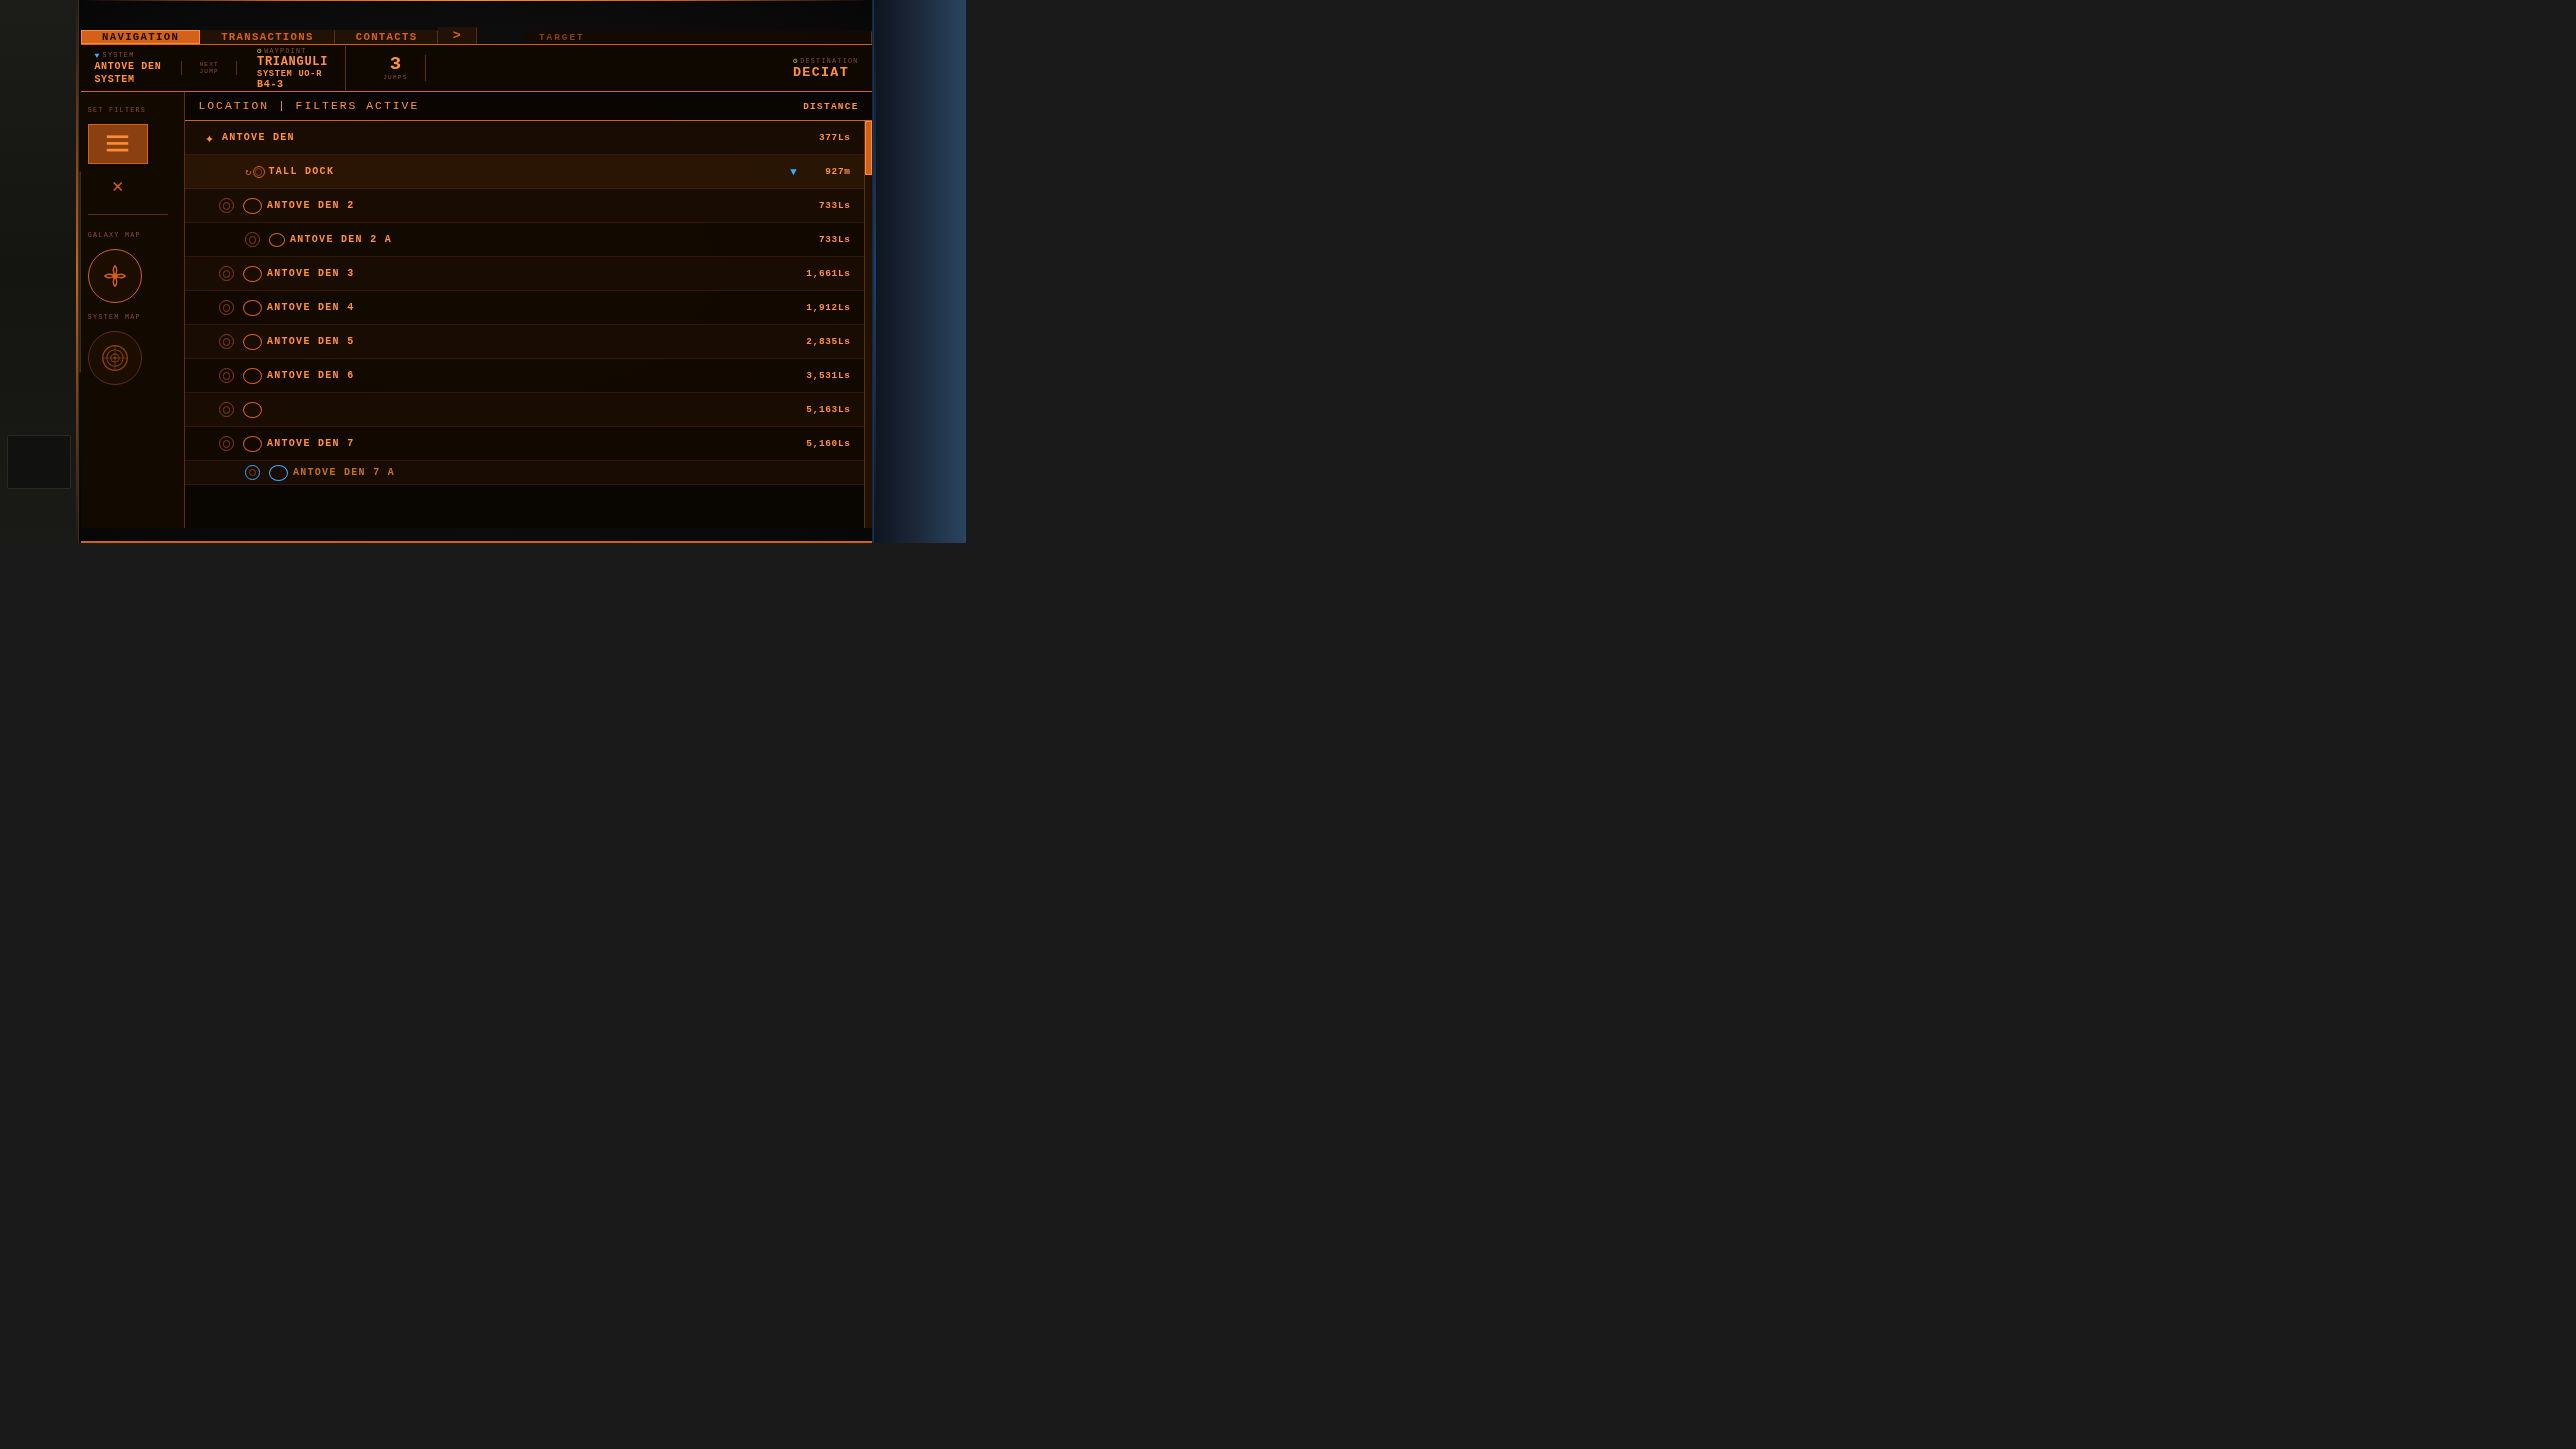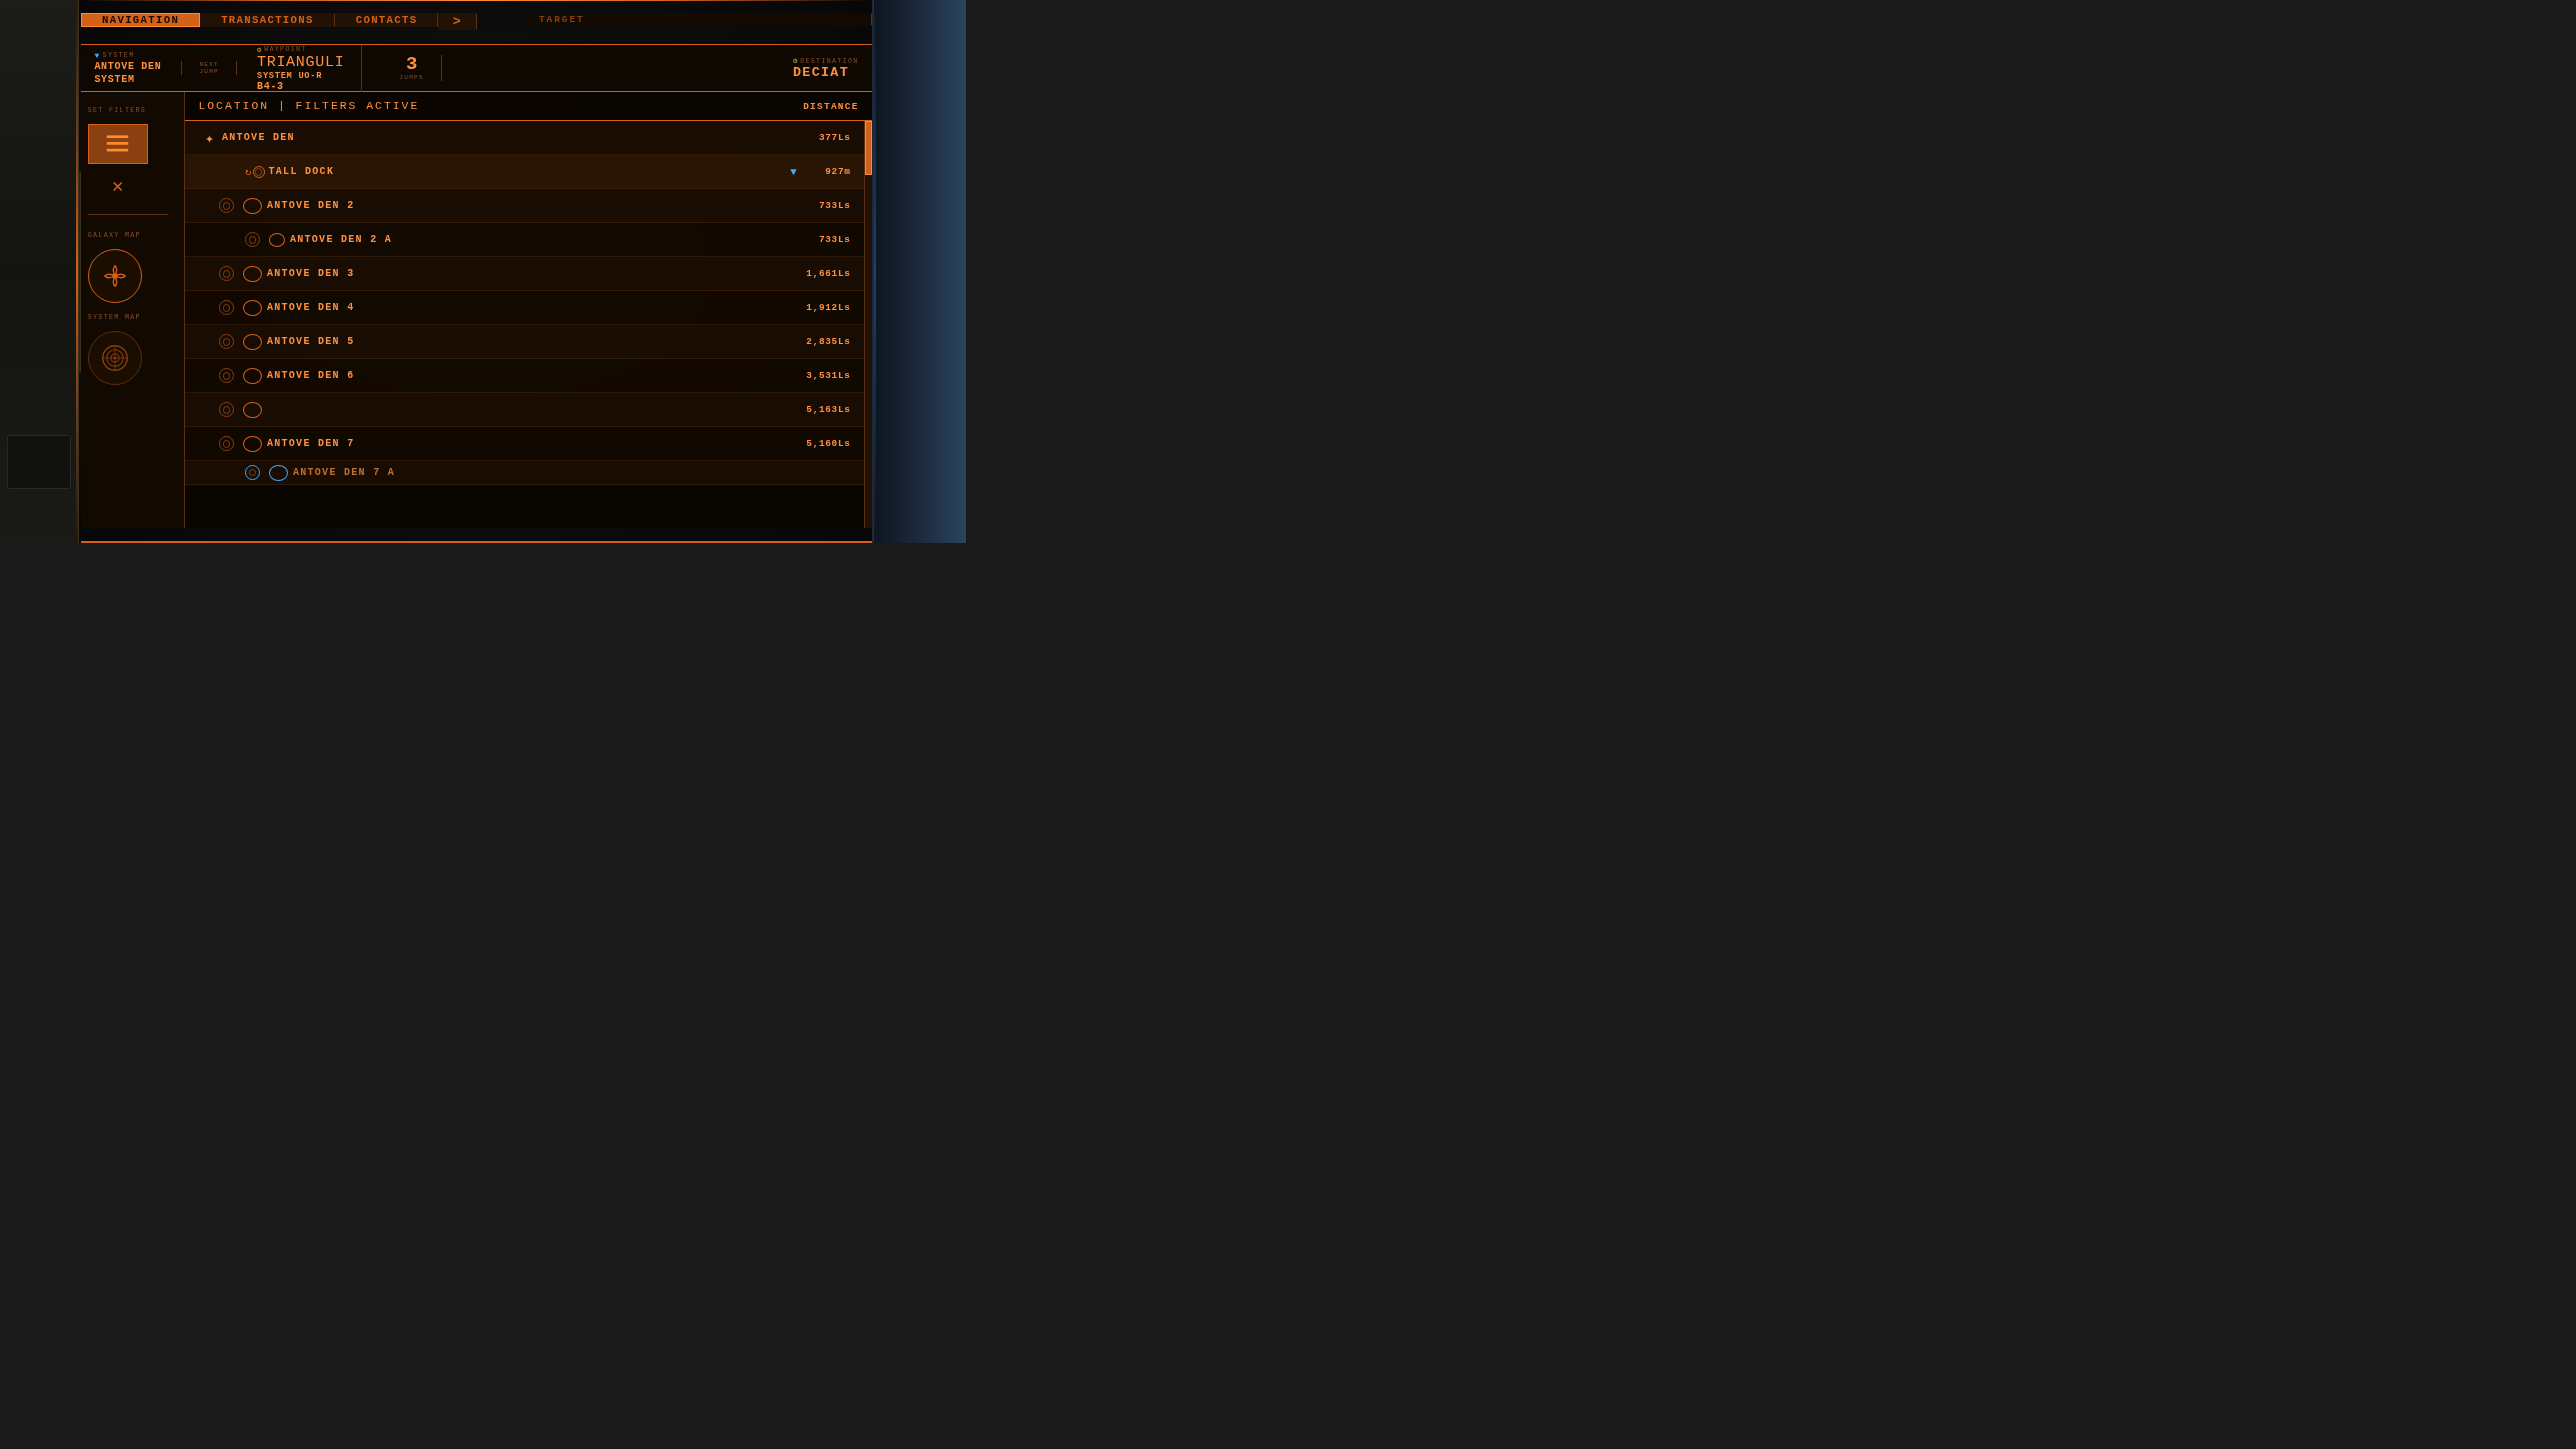--- a/index.html
+++ b/index.html
@@ -26,21 +26,21 @@
       position: absolute;
       left: 81px;
       top: 13.4px;
       right: 94px;
       bottom: 13.4px;
     }
 
     
     .tab-bar {
       display: flex;
-      align-items: flex-start;
+      align-items: flex-end;
       height: 32px;
       border-bottom: 1.3px solid #d4611a;
     }
 
     .tab {
       display: flex;
       align-items: center;
       justify-content: center;
       padding: 0 20px;
       font-size: 10.7px;
@@ -480,21 +480,21 @@
     <div class="next-jump-section">
       <span style="font-size:6px;letter-spacing:1.3px;color:#8a5030;text-align:center;">NEXT</span>
       <span style="font-size:6px;letter-spacing:1.3px;color:#8a5030;text-align:center;">JUMP</span>
     </div>
 
     <div class="waypoint-section">
       <div style="display:flex;align-items:center;">
         <span class="waypoint-icon">⚙</span>
         <span style="font-size:6.7px;letter-spacing:1.3px;color:#8a5030;">WAYPOINT</span>
       </div>
-      <div style="font-size:15px;font-weight:normal;letter-spacing:0.7px;color:#ff9040;">TRIANGULI</div>
+      <div style="font-size:12px;font-weight:bold;letter-spacing:0.7px;color:#ff9040;">TRIANGULI</div>
       <div style="font-size:8.7px;font-weight:bold;letter-spacing:0.7px;color:#ff9040;">SYSTEM UO-R</div>
       <div style="font-size:10px;font-weight:bold;letter-spacing:0.7px;color:#ff9040;">B4-3</div>
     </div>
 
     <div class="jumps-section">
       <span class="jumps-number">3</span>
       <span style="font-size:6px;letter-spacing:1.3px;color:#8a5030;">JUMPS</span>
     </div>
 
     <div class="destination-section">

